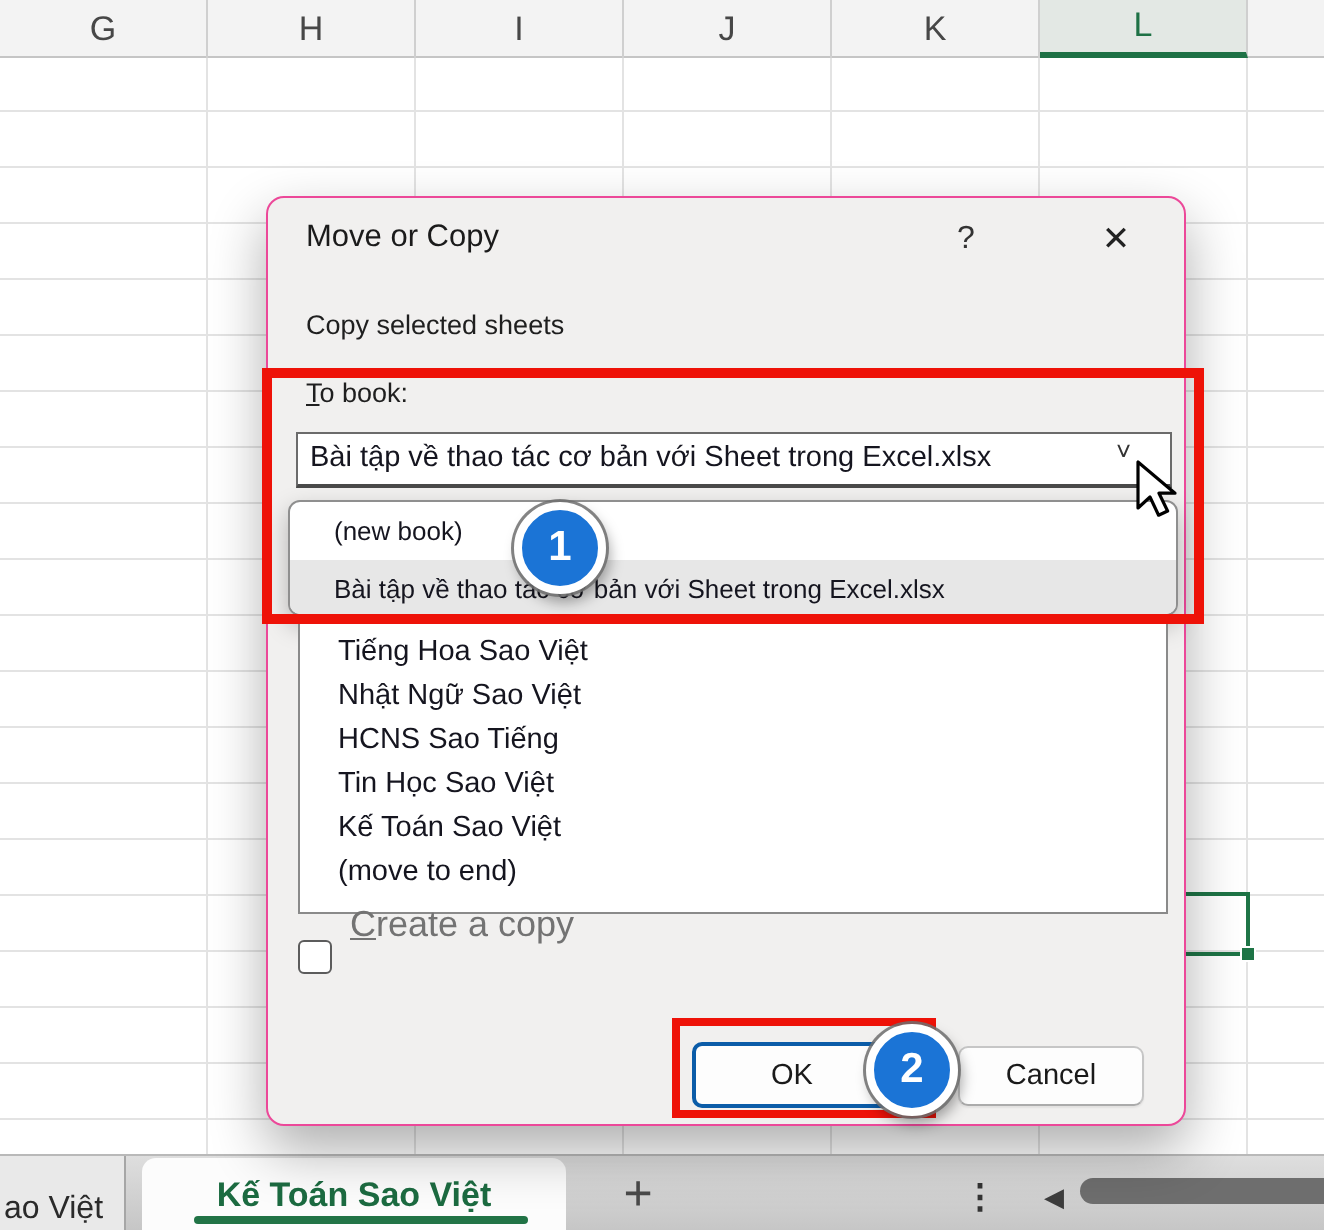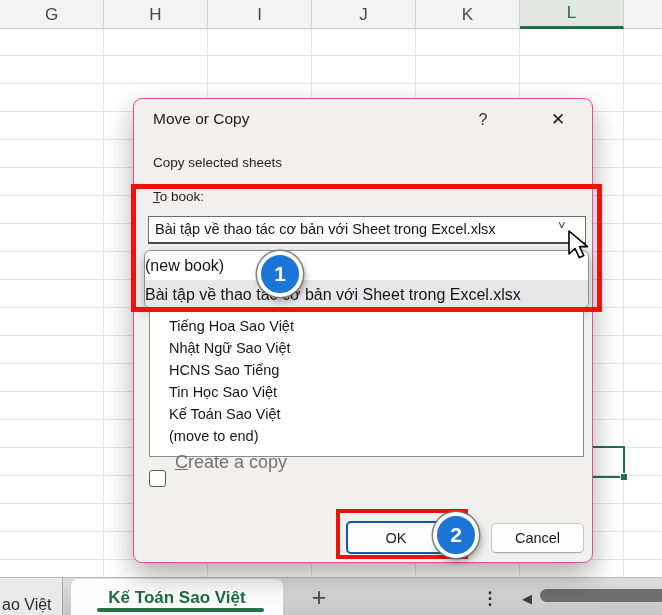--- a/index.html
+++ b/index.html
@@ -43,38 +43,38 @@
 
   .combobox { left:14px; top:117px; width:438px; height:28px; background:#fff;
     border:1px solid #6b6b6b; border-bottom:2px solid #4a4a4a;
     font-size:14.5px; color:#15151f; line-height:25px; padding:0 22px 0 6px;
     white-space:nowrap; overflow:hidden; }
   .combo-chevron { left:424px; top:119px; font-size:13px; color:#333; }
 
   .dropdown { left:10px; top:151px; width:445px; height:58px; background:#fff;
     border:1px solid #8f8f8f; border-radius:6px;
     box-shadow:0 5px 12px rgba(0,0,0,.25); overflow:hidden; }
-  .dd-item { height:29px; line-height:29px; padding-left:0; font-size:16px;
+  .dd-item { height:29px; line-height:29px; padding-left:22px; font-size:13px;
     color:#15151f; white-space:nowrap; overflow:hidden; }
   .dd-item.hover { background:#e7e7e7; }
 
   .listbox { left:15px; top:212px; width:435px; height:146px; background:#fff;
     border:1px solid #8a8a8a; padding-top:3px; overflow:hidden;padding-left:12px; }
   .lb-item { height:22px; line-height:22px; padding-left:7px; font-size:14.5px;
     color:#15151f; white-space:nowrap; }
 
   .checkbox { left:15px; top:371px; width:17px; height:17px; background:#fff;
     border:1.5px solid #5c5c5c; border-radius:3px; }
   .chk-label { left:41px; top:353px; font-size:18px; color:#737373; display:inline-block; }
 
   .btn { display:flex; align-items:center; justify-content:center;
     font-size:14.5px; color:#1a1a1a; border-radius:5px; }
   .btn-ok { left:212px; top:422px; width:100px; height:33px; background:#fdfdfd;
     border:2px solid #0b5ca8; }
-  .btn-cancel { left:357px; top:424px; width:93px; height:30px; background:#fdfdfd;
+  .btn-cancel { left:345px; top:424px; width:93px; height:30px; background:#fdfdfd;
     border:1px solid #c6c6c6; border-bottom-color:#ababab;
     box-shadow:0 1px 1px rgba(0,0,0,.06); }
 
   
   .redbox { border-style:solid; border-color:#ee1208; background:transparent; z-index:20; }
   .redbox1 { left:131px; top:184px; width:471px; height:128px; border-width:5px; }
   .redbox2 { left:336px; top:509px; width:132px; height:50px; border-width:4px; }
   .badge { width:46px; height:46px; border-radius:50%; background:#1b74d6;
     border:4px solid #ffffff; z-index:30; color:#fff; font-weight:bold; font-size:21px;
     display:flex; align-items:center; justify-content:center;

